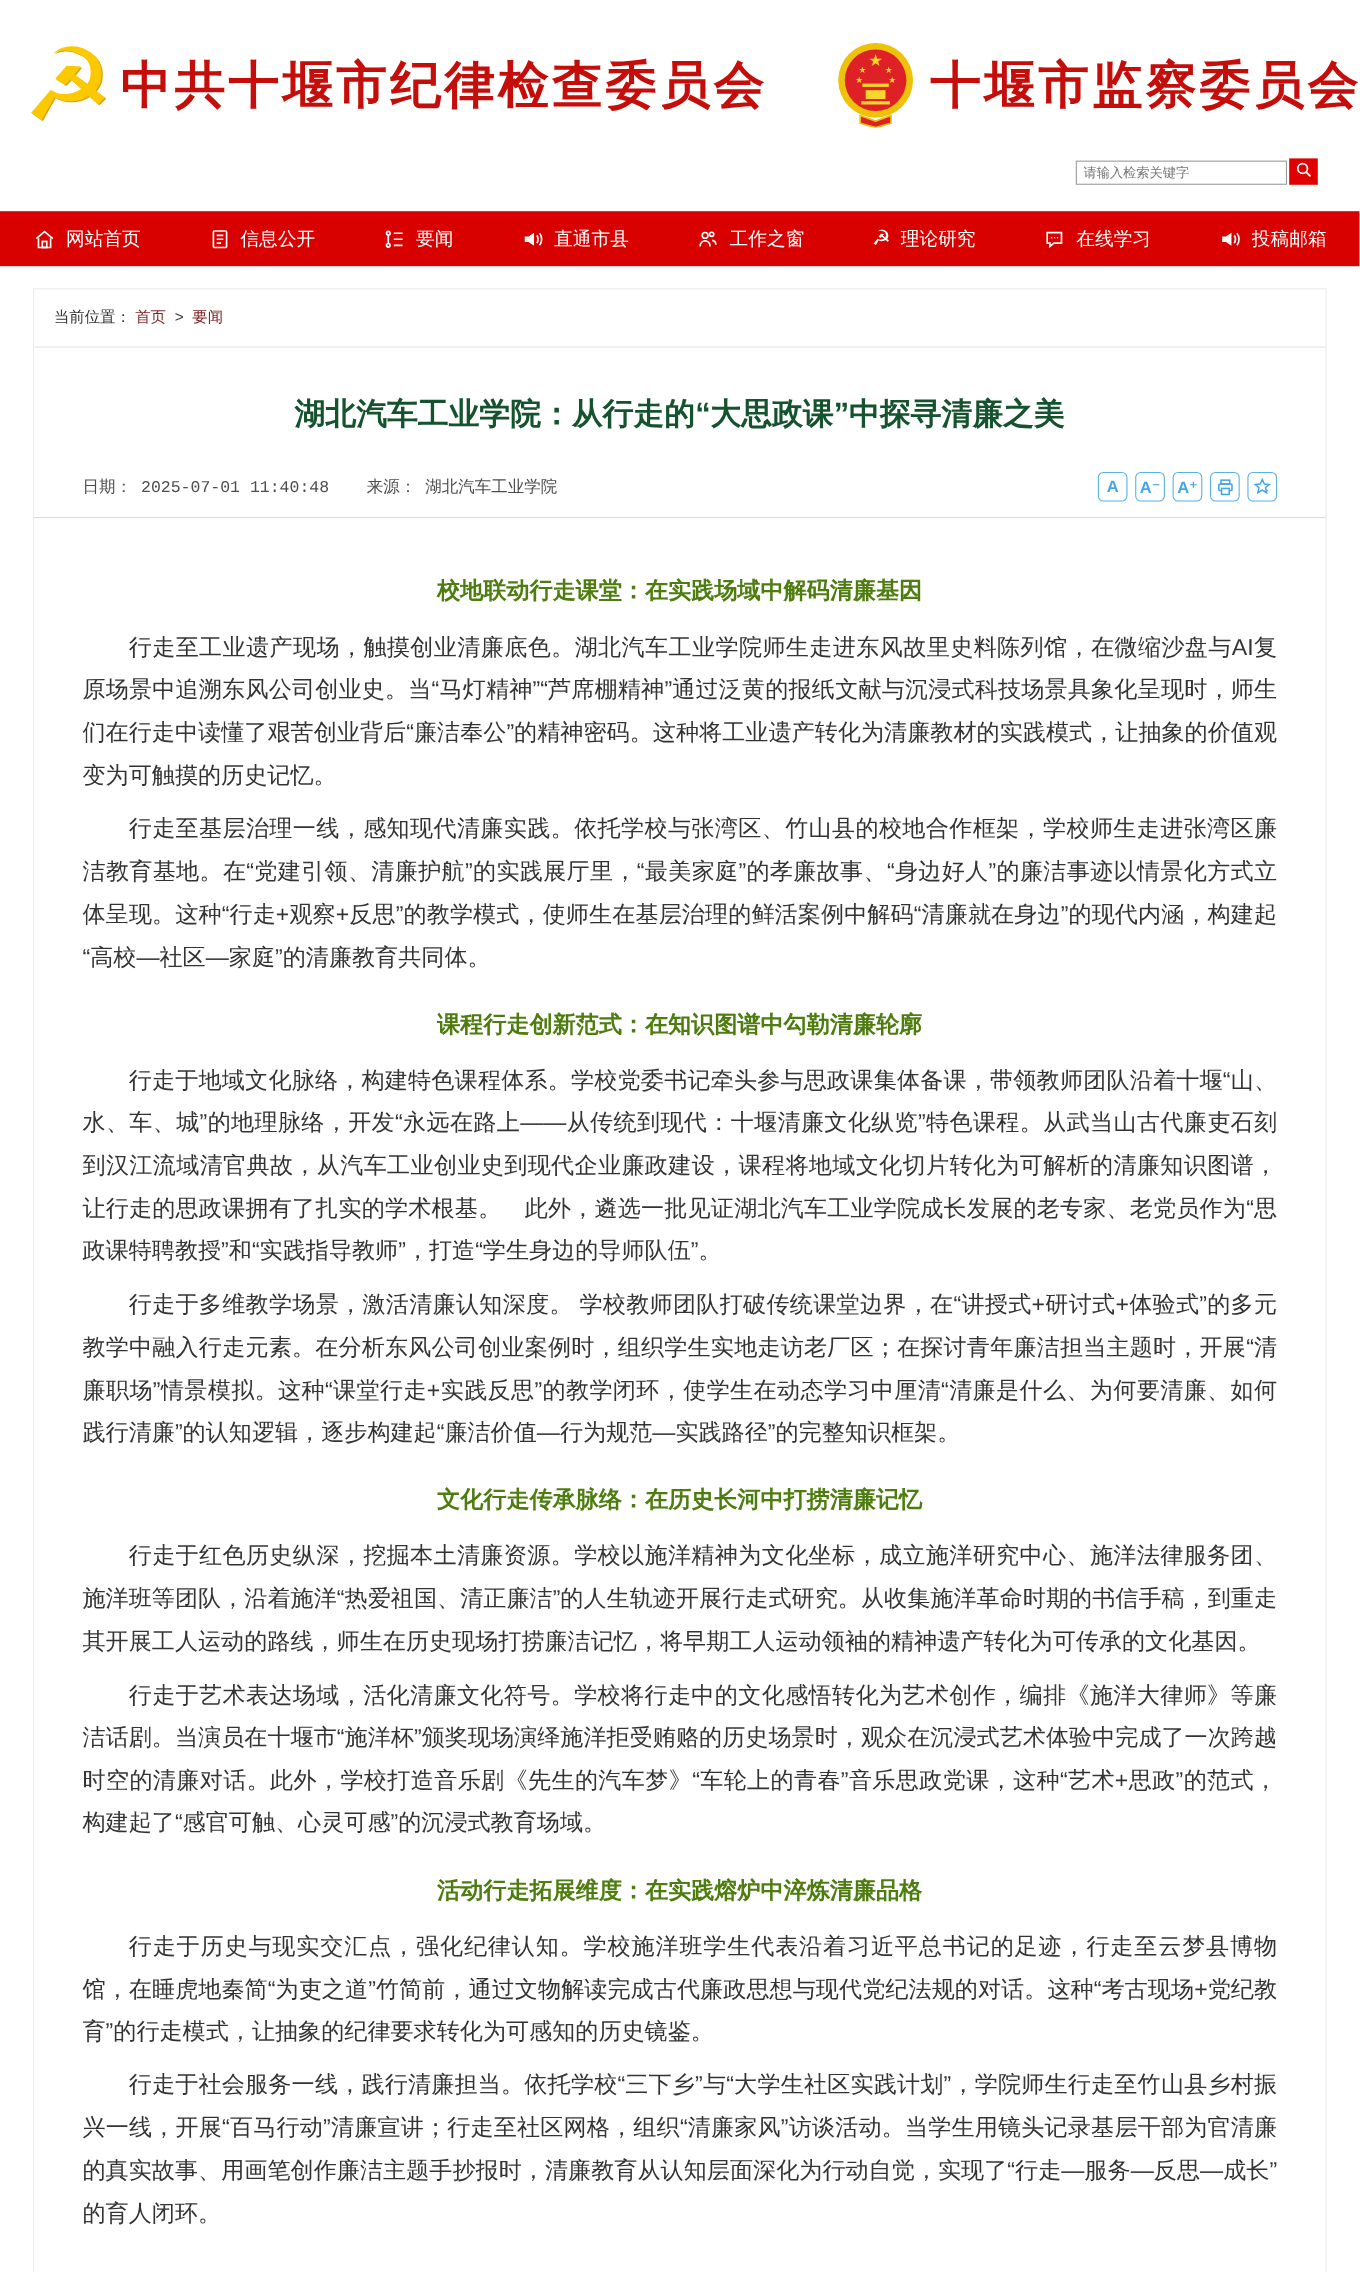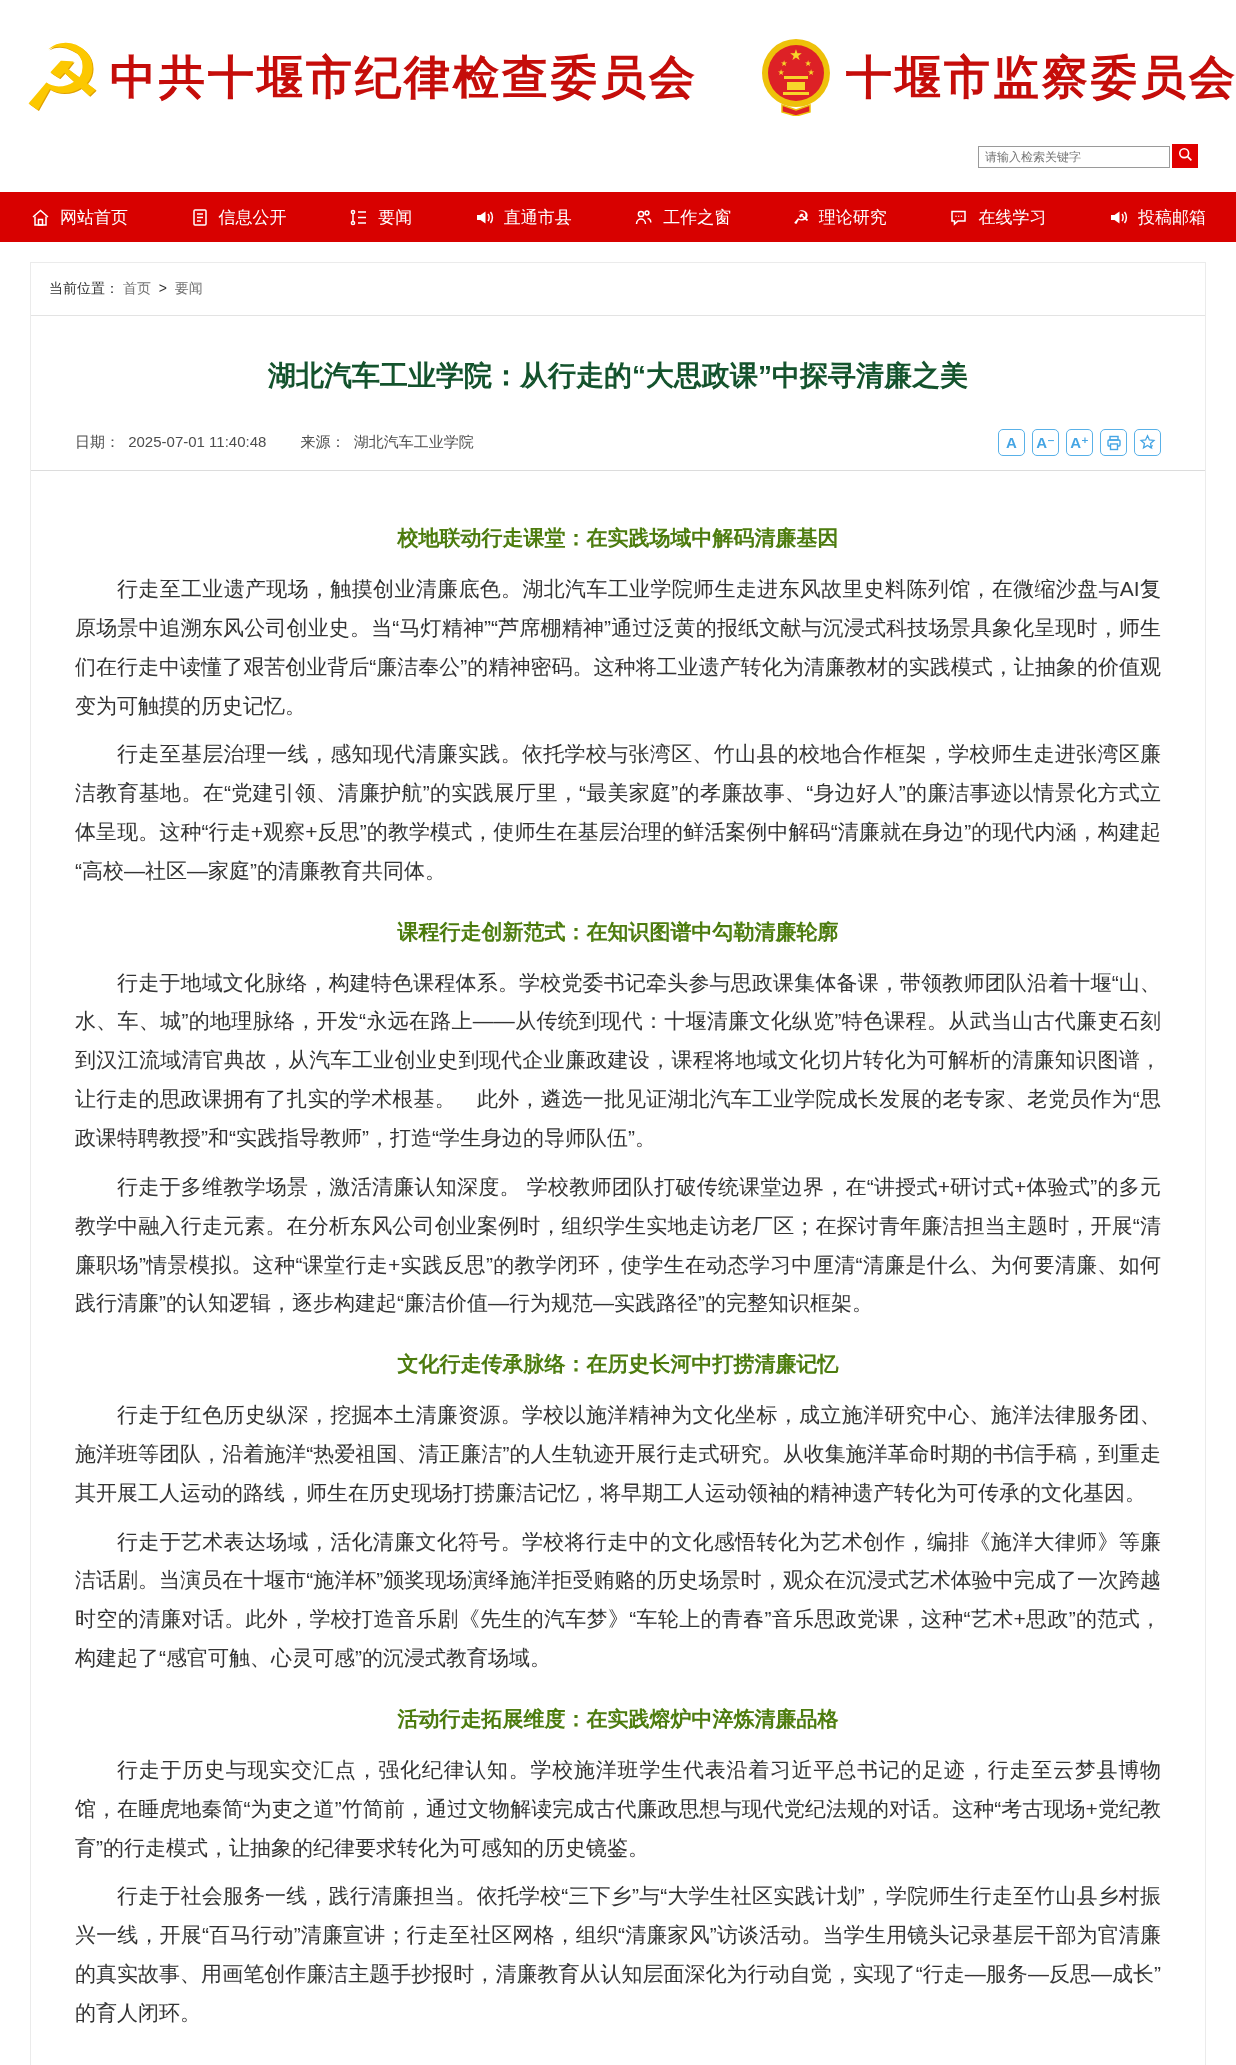--- a/index.html
+++ b/index.html
@@ -25,29 +25,29 @@
   .main-nav{margin-top:24px;height:50px;background:#d80100;display:flex;align-items:center;
     justify-content:space-between;padding:0 30px;}
   .nav-item{display:flex;align-items:center;gap:9px;color:#fff;font-size:17px;
     text-decoration:none;cursor:pointer;white-space:nowrap;}
   .nav-item svg{display:block;}
   .nav-party-glyph{font-size:19px;line-height:1;color:#fff;}
 
   
   .content-box{width:1174px;margin:20px auto 0;border:1px solid #ebebeb;padding-bottom:34px;}
   .breadcrumb{padding:17px 18px;font-size:14px;color:#333;border-bottom:1px solid #e3e3e3;}
-  .breadcrumb a{color:#737373;text-decoration:none;cursor:pointer;}
+  .breadcrumb a{color:#7f1d1d;text-decoration:none;cursor:pointer;}
   .crumb-sep{margin:0 4px;}
 
   .article-title{text-align:center;font-size:28px;font-weight:bold;color:#14532d;
     margin:40px 70px 34px;line-height:1.4;}
 
   .meta-row{display:flex;justify-content:space-between;align-items:center;
     padding:0 44px 14px;border-bottom:1px solid #dcdcdc;font-size:15px;color:#4d4d4d;}
-  .meta-left span{margin-right:4px;}
+  .meta-left span{margin-right:4px;font-family:Liberation Mono, monospace;}
   .meta-src{margin-left:26px;text-align:right;}
   .tools{display:flex;gap:7px;}
   .tool-btn{width:27px;height:27px;background:#fff;border:1px solid #59b1e8;border-radius:5px;
     color:#45a5e4;font-size:15px;font-weight:bold;display:flex;align-items:center;
     justify-content:center;cursor:pointer;padding:0;font-family:inherit;}
   .tool-btn svg{display:block;}
 
   
   .article-body{padding:26px 44px 0;font-size:21px;line-height:1.85;color:#333;}
   .para{text-indent:2em;margin:10px 0;text-align:justify;}

